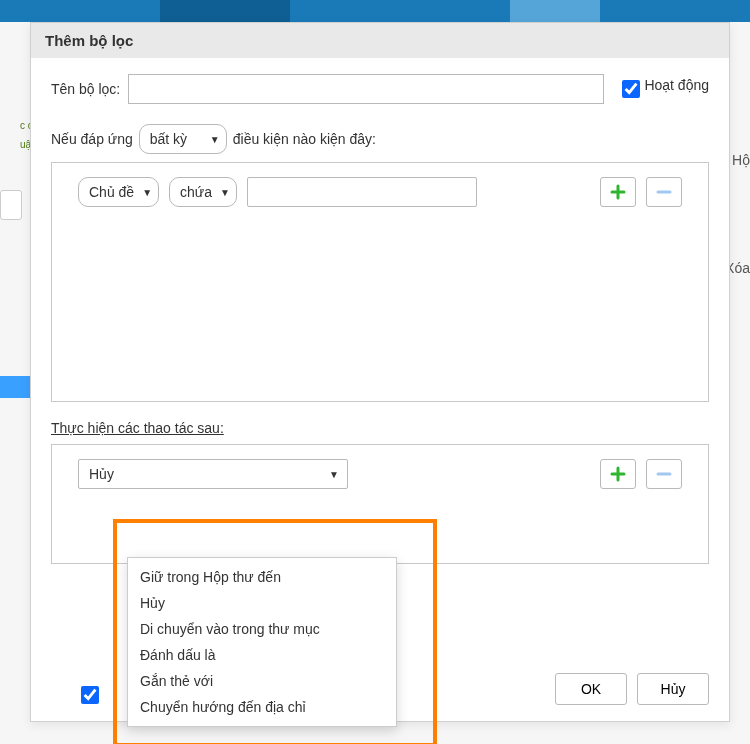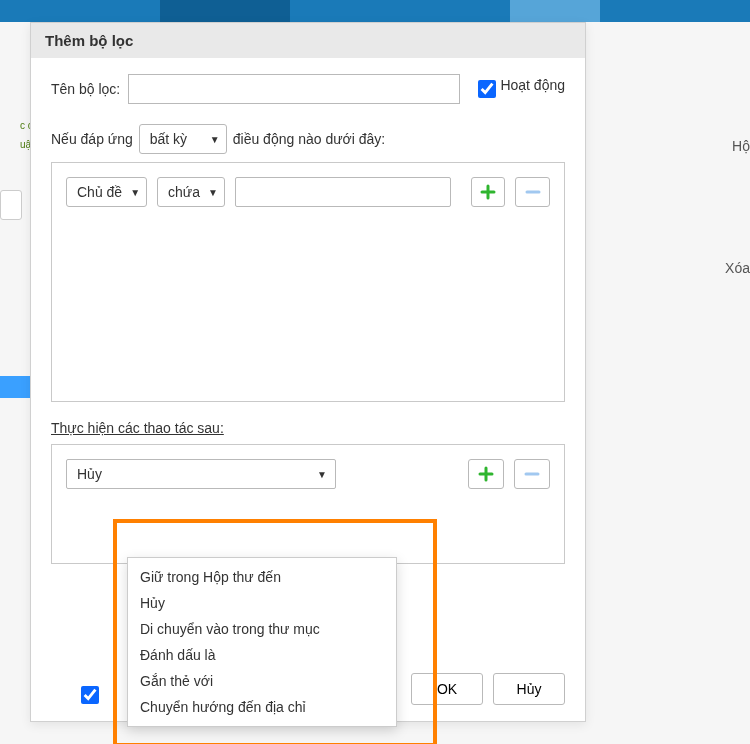--- a/index.html
+++ b/index.html
@@ -30,21 +30,21 @@
     color: #4d7c0f;
     padding-left:20px;
     font-size:10px;
   }
   .bg-side div { margin-bottom: 8px; white-space: nowrap; }
   .bg-tool { position:absolute; top:190px; left:0; width:22px; height:30px; border:1px solid #ccc; background:#fff; border-radius:3px;}
   .bg-highlight { position:absolute; top:376px; left:0; width:30px; height:22px; background:#3aa0ff; }
   .dialog {
     position: absolute;
     top: 22px; left: 30px;
-    width: 556px; height: 700px;
+    width: 700px; height: 700px;
     background: #fff;
     border: 1px solid #d0d0d0;
     box-shadow: 0 3px 10px rgba(0,0,0,0.08);
     display: flex;
     flex-direction: column;
   }
   .title-bar {
     background: #e9e9e9;
     padding: 9px 14px;
     font-size: 15px;
@@ -66,29 +66,29 @@
   .active-wrap { display:flex; align-items:flex-start; margin-left:14px; white-space:nowrap; }
   .active-wrap input[type="checkbox"] {
     width:18px; height:18px; margin-right:4px;
     accent-color:#0a66ff;
   }
   .cond-intro { display:flex; align-items:center; margin-bottom:8px; }
   .cond-intro span { white-space:nowrap; }
   .select-like {
     display:inline-flex; align-items:center; justify-content:space-between;
     border:1px solid #b9b9b9; background:#fff;
-    height:30px; border-radius:3px;
+    height:30px; border-radius:10px;
     padding: 0 6px 0 10px; font-size:14px;
     margin: 0 6px;
     white-space: nowrap;
   }
   .select-like .caret { margin-left:8px; font-size:10px; }
   .box {
     border:1px solid #c9c9c9;
-    padding: 14px 14px;
+    padding: 14px 26px;
     min-height: 240px;
     margin-bottom: 18px;
   }
   .box.actions-box { min-height: 120px; }
   .crit-row { display:flex; align-items:center; gap:10px; }
   .crit-row .text-input {
     border:1px solid #b9b9b9; height:30px; width:230px;
     padding:4px 6px; border-radius:2px; background:#fff;
   }
   .flex-spacer { flex:1; }
@@ -153,21 +153,21 @@
 <div class="backdrop">
   <div class="bg-top-bar"></div>
   <div class="bg-top-seg-a"></div>
   <div class="bg-top-seg-b"></div>
   <div class="bg-side">
     <div>c cộ</div>
     <div>uận</div>
   </div>
   <div class="bg-tool"></div>
   <div class="bg-highlight"></div>
-  <div style="position:absolute; right:0; top:138px; color:#555;">Hộ</div>
+  <div style="position:absolute; right:0; top:152px; color:#555;">Hộ</div>
   <div style="position:absolute; right:0; top:260px; color:#555;">Xóa</div>
 
   <div class="dialog">
     <div class="title-bar">Thêm bộ lọc</div>
 
     <div class="body">
 
       <div class="row-name">
         <label>Tên bộ lọc:</label>
         <input class="name-input" type="text" value="" style="">
@@ -176,21 +176,21 @@
           <span>Hoạt động</span>
         </div>
       </div>
 
       <div class="cond-intro">
         <span>Nếu đáp ứng</span>
         <div class="select-like" style="width:88px;">
           <span>bất kỳ</span>
           <span class="caret">▼</span>
         </div>
-        <span>điều động nào dưới đây:</span>
+        <span>điều kiện nào kiện đây:</span>
       </div>
 
       <div class="box">
         <div class="crit-row">
           <div class="select-like" style="margin:0;">
             <span>Chủ đề</span>
             <span class="caret">▼</span>
           </div>
           <div class="select-like" style="margin:0;">
             <span>chứa</span>

